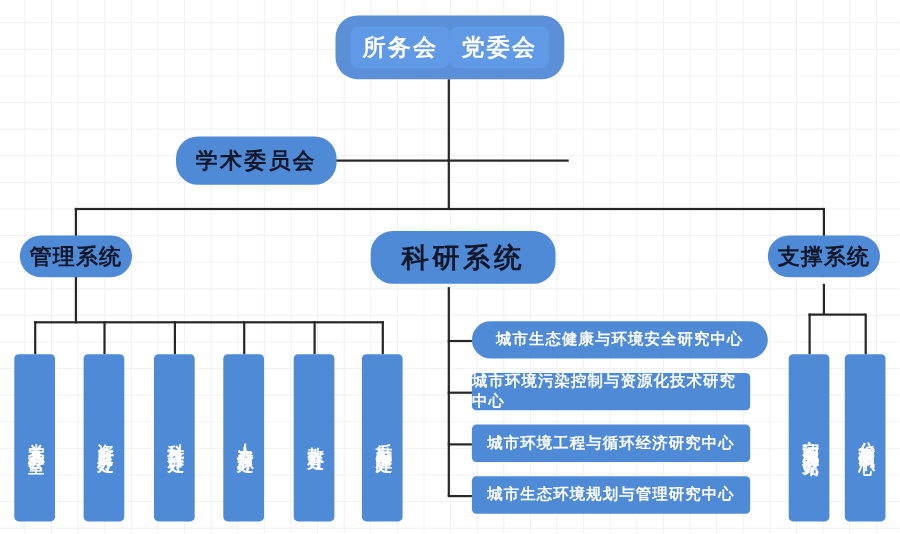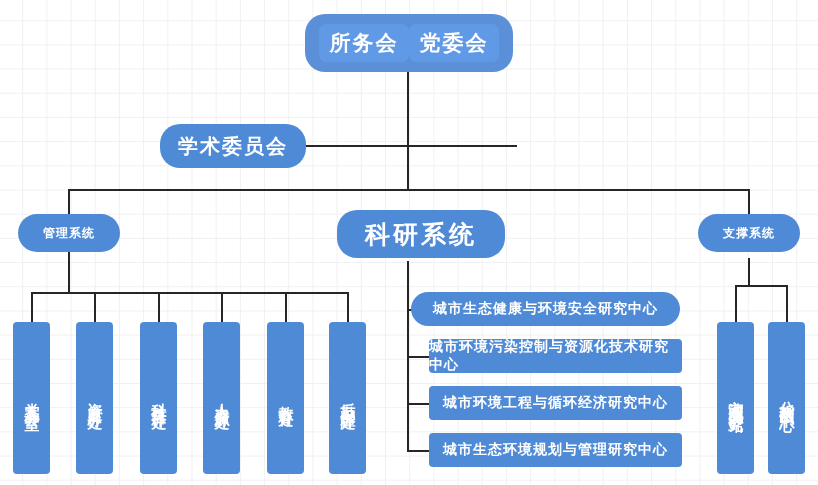--- a/index.html
+++ b/index.html
@@ -19,21 +19,21 @@
     background-size:24.2px 24.2px;
     background-position:-2px -4px;
   }
   .line{position:absolute;background:#262626;}
   .hline{height:2px;}
   .vline{width:2px;}
 
   .node{
     position:absolute;
     background:#4f8ad6;
-    color:#ffffff;
+    color:#0f172a;
     display:flex;align-items:center;justify-content:center;
     text-align:center;
     font-weight:bold;
     letter-spacing:1px;
     box-sizing:border-box;
     z-index:5;
   }
   .pill{border-radius:20px;}
 
   
@@ -52,21 +52,21 @@
     font-size:21px;font-weight:bold;letter-spacing:2px;
     width:90px;height:38px;
     display:flex;align-items:center;justify-content:center;
   }
 
   .committee{
     font-size:20px;letter-spacing:2px;
     height:44px;
   }
   .system{
-    font-size:12px;letter-spacing:1px;
+    font-size:20px;letter-spacing:1px;
     height:38px;
   }
   .system-big{
     font-size:25px;letter-spacing:3px;
     height:48px;
   }
 
   
   .vbox{
     position:absolute;
@@ -138,21 +138,21 @@
   <div class="node pill system-big" style="left:337px;top:210px;width:168px;">科研系统</div>
   <div class="node pill system" style="left:698px;top:214px;width:102px;">支撑系统</div>
 
   <div class="vbox" style="left:13px;top:322px;width:37px;height:152px;">党委办公室</div>
   <div class="vbox" style="left:76px;top:322px;width:37px;height:152px;">资产财务处</div>
   <div class="vbox" style="left:140px;top:322px;width:37px;height:152px;">科技合作处</div>
   <div class="vbox" style="left:203px;top:322px;width:37px;height:152px;">人力资源处</div>
   <div class="vbox" style="left:267px;top:322px;width:37px;height:152px;">教育处</div>
   <div class="vbox" style="left:329px;top:322px;width:37px;height:152px;">后勤保障处</div>
 
-  <div class="center-box" style="left:411px;top:292px;width:269px;height:34px;border-radius:17px;">城市生态健康与环境安全研究中心</div>
+  <div class="center-box" style="left:429px;top:292px;width:269px;height:34px;border-radius:17px;">城市生态健康与环境安全研究中心</div>
   <div class="center-box" style="left:429px;top:339px;width:253px;height:34px;">城市环境污染控制与资源化技术研究中心</div>
   <div class="center-box" style="left:429px;top:386px;width:253px;height:34px;">城市环境工程与循环经济研究中心</div>
   <div class="center-box" style="left:429px;top:433px;width:253px;height:34px;">城市生态环境规划与管理研究中心</div>
 
   <div class="vbox" style="left:717px;top:322px;width:37px;height:152px;">宁波观测研究站</div>
   <div class="vbox" style="left:768px;top:322px;width:37px;height:152px;">分析测试中心</div>
 
 </div>
 
 </body></html>

